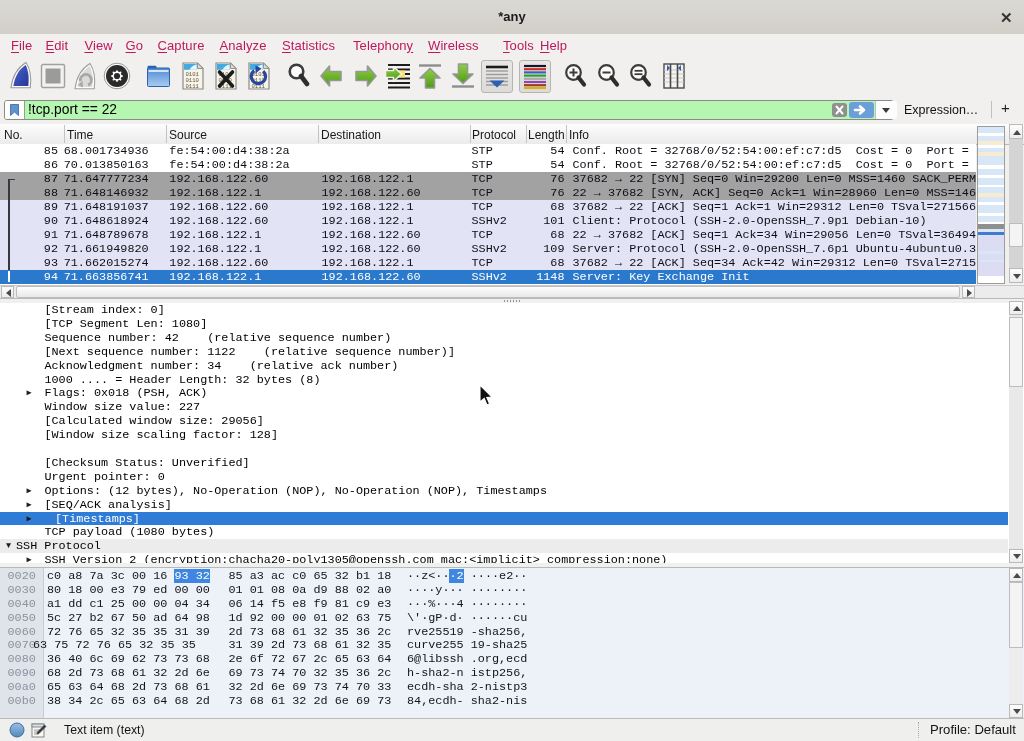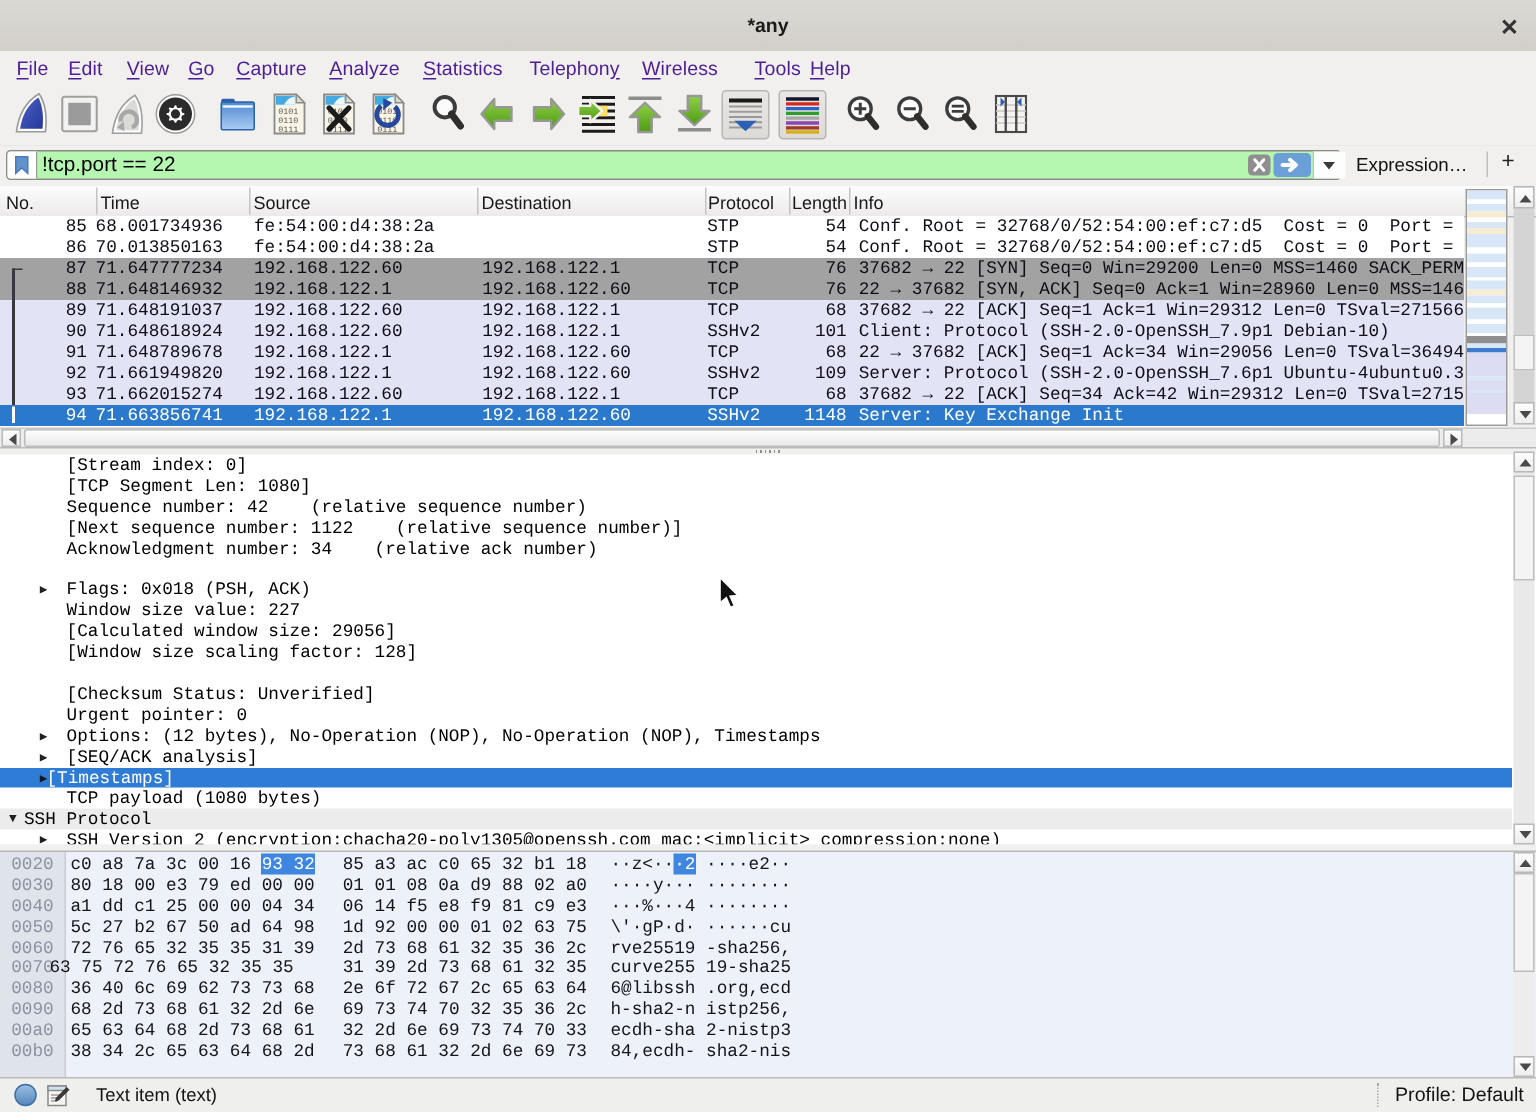--- a/index.html
+++ b/index.html
@@ -4,21 +4,21 @@
 html,body{margin:0;padding:0;}
 body{width:1024px;height:741px;position:relative;overflow:hidden;background:#f1f0ef;font-family:"Liberation Sans",sans-serif;}
 .abs{position:absolute;}
 .mono{font-family:"Liberation Mono",monospace;font-size:11.8px;white-space:pre;}
 
 #titlebar{left:0;top:0;width:1024px;height:34px;background:linear-gradient(#dbd9d4,#d2cfc9);border-bottom:1px solid #b4b1ab;}
 #title{left:0;top:9px;width:1024px;text-align:center;font-weight:bold;font-size:13px;color:#1a1a1a;}
 #closex{left:1000px;top:9px;font-size:15px;color:#333;font-weight:bold;}
 
 #menubar{left:0;top:34px;width:1024px;height:21px;background:#f1f0ef;}
-.menu{top:3.5px;font-size:13px;letter-spacing:0.1px;color:#4c1d95;}
+.menu{top:3.5px;font-size:13px;letter-spacing:0.1px;color:#be185d;}
 .menu u{text-decoration:underline;text-underline-offset:2px;}
 
 #toolbar{left:0;top:55px;width:1024px;height:42px;background:#f1f0ef;border-bottom:1px solid #d4d2d0;}
 .tsep{top:64px;width:1px;height:25px;background:#c8c6c4;}
 .tbtn{border:1px solid #b7b5b2;border-radius:3px;background:linear-gradient(#e8e7e5,#dddbd8);}
 
 #filterbar{left:0;top:97px;width:1024px;height:27px;background:#f1f0ef;border-bottom:1px solid #b6b4b2;}
 #finput{left:4px;top:3px;width:888px;height:18px;border:1px solid #8a8a88;border-radius:3px;background:#b5f7b0;}
 #fbook{left:0px;top:0px;width:19px;height:18px;background:#fff;border-right:1px solid #9a9a98;border-radius:2px 0 0 2px;}
 #ftext{left:23px;top:1px;font-size:13.8px;color:#000;}
@@ -379,29 +379,30 @@
 </div>
 <div class="abs" id="split1">
     <div style="position:absolute;left:504px;top:1px;width:18px;height:2px;background:repeating-linear-gradient(90deg,#8f8f8f 0,#8f8f8f 1px,transparent 1px,transparent 3px)"></div>
   </div>
 <div class="abs mono" id="detail">
 <div class="dline" style="top:0px"><span style="margin-left:44.4px">[Stream index: 0]</span></div>
 <div class="dline" style="top:13.9px"><span style="margin-left:44.4px">[TCP Segment Len: 1080]</span></div>
 <div class="dline" style="top:27.8px"><span style="margin-left:44.4px">Sequence number: 42    (relative sequence number)</span></div>
 <div class="dline" style="top:41.7px"><span style="margin-left:44.4px">[Next sequence number: 1122    (relative sequence number)]</span></div>
 <div class="dline" style="top:55.6px"><span style="margin-left:44.4px">Acknowledgment number: 34    (relative ack number)</span></div>
+<div class="dline" style="top:69.5px"><span style="margin-left:44.4px">1000 .... = Header Length: 32 bytes (8)</span></div>
 <div class="dline" style="top:83.4px"><span class="tri" style="left:26.5px">▶</span><span style="margin-left:44.4px">Flags: 0x018 (PSH, ACK)</span></div>
 <div class="dline" style="top:97.3px"><span style="margin-left:44.4px">Window size value: 227</span></div>
 <div class="dline" style="top:111.2px"><span style="margin-left:44.4px">[Calculated window size: 29056]</span></div>
 <div class="dline" style="top:125.1px"><span style="margin-left:44.4px">[Window size scaling factor: 128]</span></div>
 <div class="dline" style="top:152.9px"><span style="margin-left:44.4px">[Checksum Status: Unverified]</span></div>
 <div class="dline" style="top:166.8px"><span style="margin-left:44.4px">Urgent pointer: 0</span></div>
 <div class="dline" style="top:180.7px"><span class="tri" style="left:26.5px">▶</span><span style="margin-left:44.4px">Options: (12 bytes), No-Operation (NOP), No-Operation (NOP), Timestamps</span></div>
 <div class="dline" style="top:194.6px"><span class="tri" style="left:26.5px">▶</span><span style="margin-left:44.4px">[SEQ/ACK analysis]</span></div>
-<div class="dline dsel" style="top:208.5px"><span class="tri" style="left:26.5px">▶</span><span style="margin-left:31px">[Timestamps]</span></div>
+<div class="dline dsel" style="top:208.5px"><span class="tri" style="left:26.5px">▶</span><span style="margin-left:55px">[Timestamps]</span></div>
 <div class="dline" style="top:222.4px"><span style="margin-left:44.4px">TCP payload (1080 bytes)</span></div>
 <div class="dline" style="top:236.3px;background:#ececec"><span class="tri" style="left:6px">▼</span><span style="margin-left:16px">SSH Protocol</span></div>
 <div class="dline" style="top:250.2px"><span class="tri" style="left:26.5px">▶</span><span style="margin-left:44.4px">SSH Version 2 (encryption:chacha20-poly1305@openssh.com mac:&lt;implicit&gt; compression:none)</span></div>
 </div>
 <div class="abs" id="split2"></div>
 <div class="abs mono" id="hexpane">
 <div class="abs" id="hexoff"></div>
 <div class="hrow" style="top:1.9px;left:7.5px"><span class="hoff">0020</span></div>
 <div class="hrow" style="top:1.9px;left:47px">c0 a8 7a 3c 00 16 <span class="hsel">93 32</span></div>
 <div class="hrow" style="top:1.9px;left:228.5px">85 a3 ac c0 65 32 b1 18</div>

